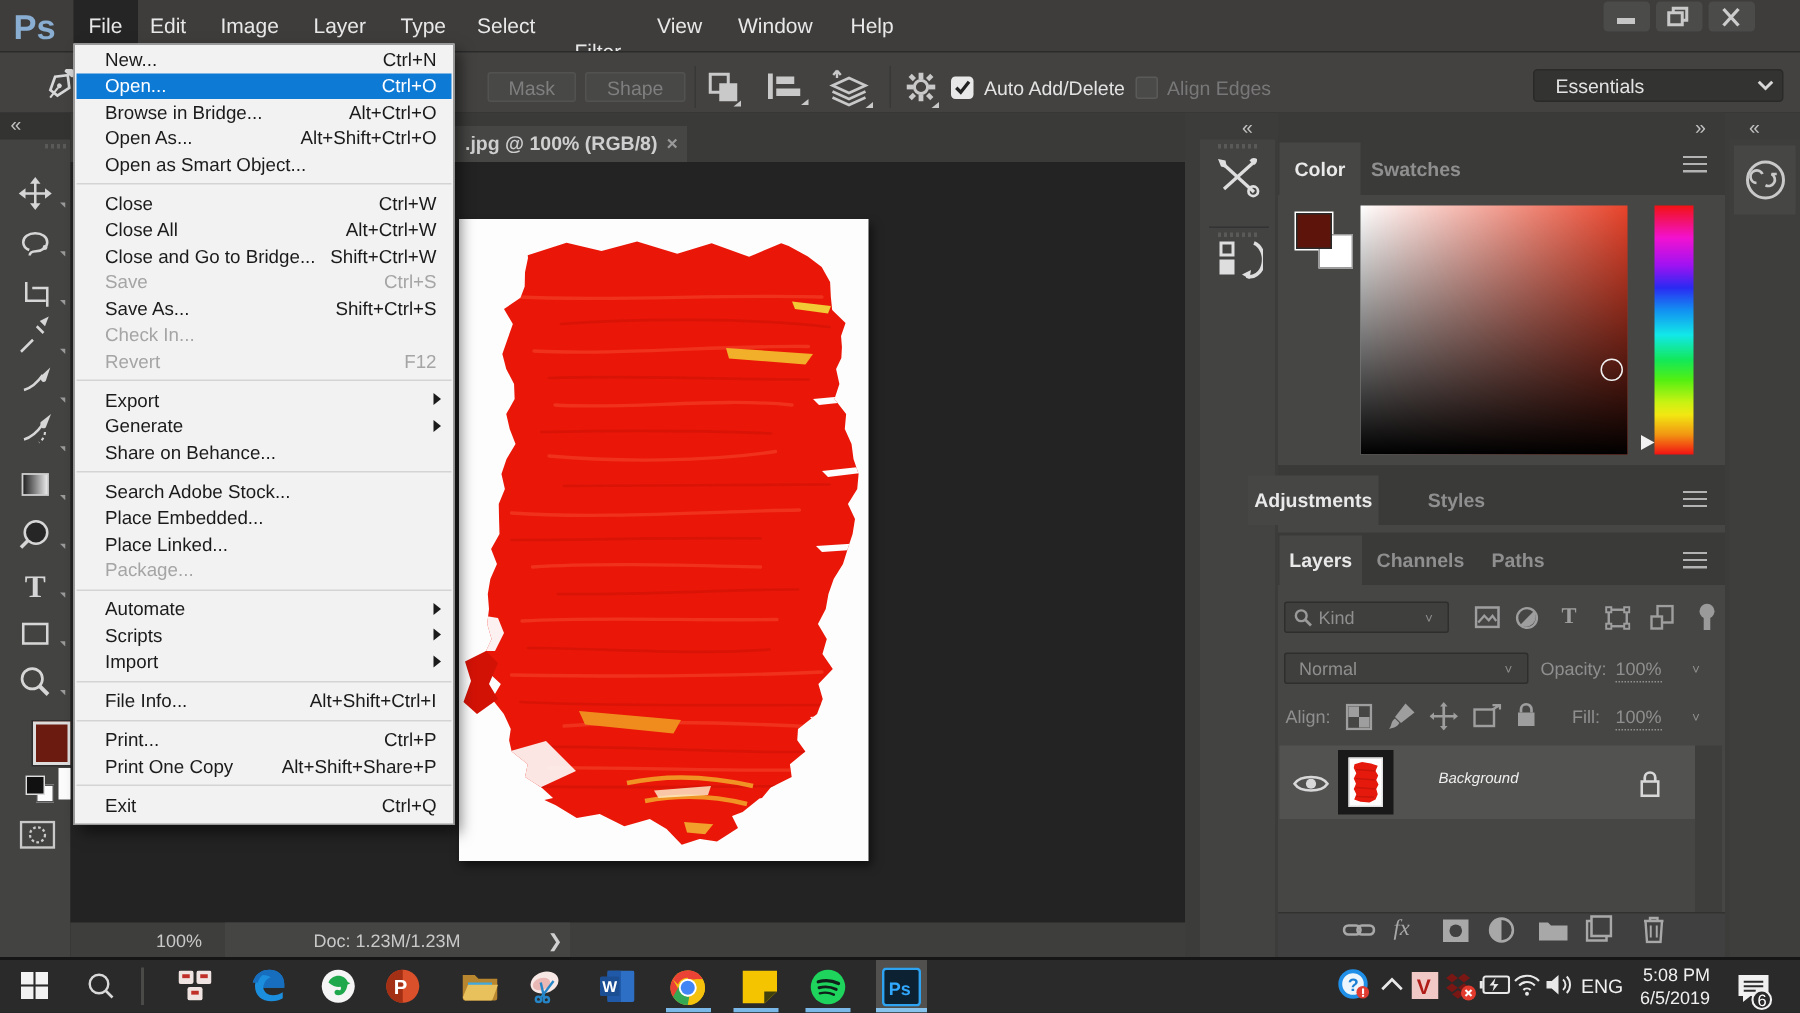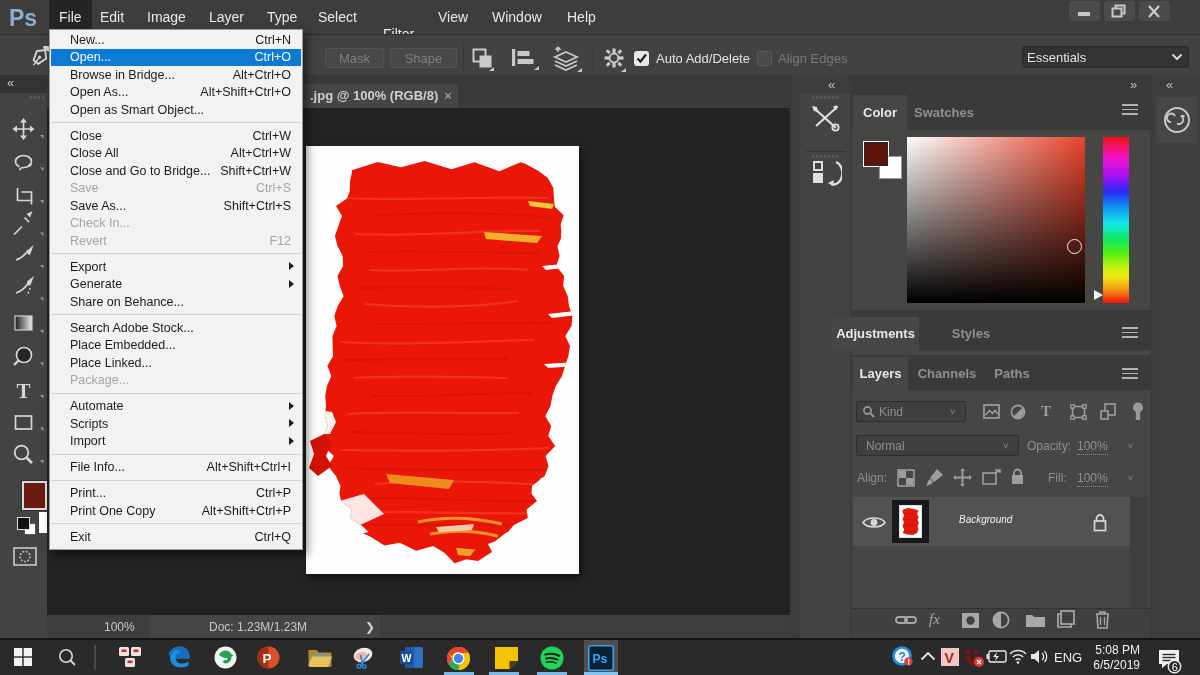--- a/index.html
+++ b/index.html
@@ -78,21 +78,21 @@
 </svg>
 <svg class="abs" style="left:1147px;top:5px;" width="14" height="13" viewBox="0 0 14 13">
  <path d="M2 1 L12 12 M12 1 L2 12" stroke="#cccccc" stroke-width="2.2"></path>
 </svg>
 
 <div class="abs" id="optbar"></div>
 <div class="abs optbtn" style="left:325px;width:59px;">Mask</div>
 <div class="abs optbtn" style="left:390px;width:67px;">Shape</div>
 <div class="abs vdiv" style="left:463px;"></div>
 <div class="abs vdiv" style="left:593px;"></div>
-<div class="abs" id="essbox"><span style="padding-left:4px;line-height:21px;display:inline-block;">Essentials</span></div>
+<div class="abs" id="essbox"><span style="padding-left:14px;line-height:21px;display:inline-block;">Essentials</span></div>
 <svg class="abs" style="left:1171px;top:53px;" width="12" height="8" viewBox="0 0 12 8">
     <path d="M1.5 1.5 L6 6 L10.5 1.5" stroke="#d8d8d8" stroke-width="2" fill="none"></path>
   </svg>
 
 <div class="abs" id="toolbar"></div>
 <div class="abs" id="toolhead">«</div>
 <div class="abs" style="left:30px;top:96px;width:15px;height:3px;background-image:repeating-linear-gradient(90deg,#5a5a59 0 2px,transparent 2px 4px);"></div>
 
 <svg class="abs" style="left:0px;top:110px;" width="47" height="470" viewBox="0 0 47 470">
  <g stroke="#d6d6d6" fill="none" stroke-width="1.7">
@@ -480,21 +480,21 @@
   <div class="mrow">Place Linked...</div>
   <div class="mrow dis">Package...</div>
   <div class="msep"></div>
   <div class="mrow">Automate<i class="sub"></i></div>
   <div class="mrow">Scripts<i class="sub"></i></div>
   <div class="mrow">Import<i class="sub"></i></div>
   <div class="msep"></div>
   <div class="mrow">File Info...<span class="sc">Alt+Shift+Ctrl+I</span></div>
   <div class="msep"></div>
   <div class="mrow">Print...<span class="sc">Ctrl+P</span></div>
-  <div class="mrow">Print One Copy<span class="sc">Alt+Shift+Ctrl+P</span></div>
+  <div class="mrow">Print One Copy<span class="sc">Alt+Shift+Share+P</span></div>
   <div class="msep"></div>
   <div class="mrow">Exit<span class="sc">Ctrl+Q</span></div>
 </div>
 
 <div class="abs" style="left:0;top:638px;width:1200px;height:2px;background:#161616;"></div>
 <div class="abs" id="taskbar"></div>
 <div class="abs" style="left:584px;top:640px;width:34px;height:35px;background:#51504f;"></div>
 <svg class="abs" style="left:14px;top:648px;" width="18" height="18" viewBox="0 0 18 18">
     <g fill="#f2f2f2">
       <rect x="0" y="0" width="8.3" height="8.3"></rect>

